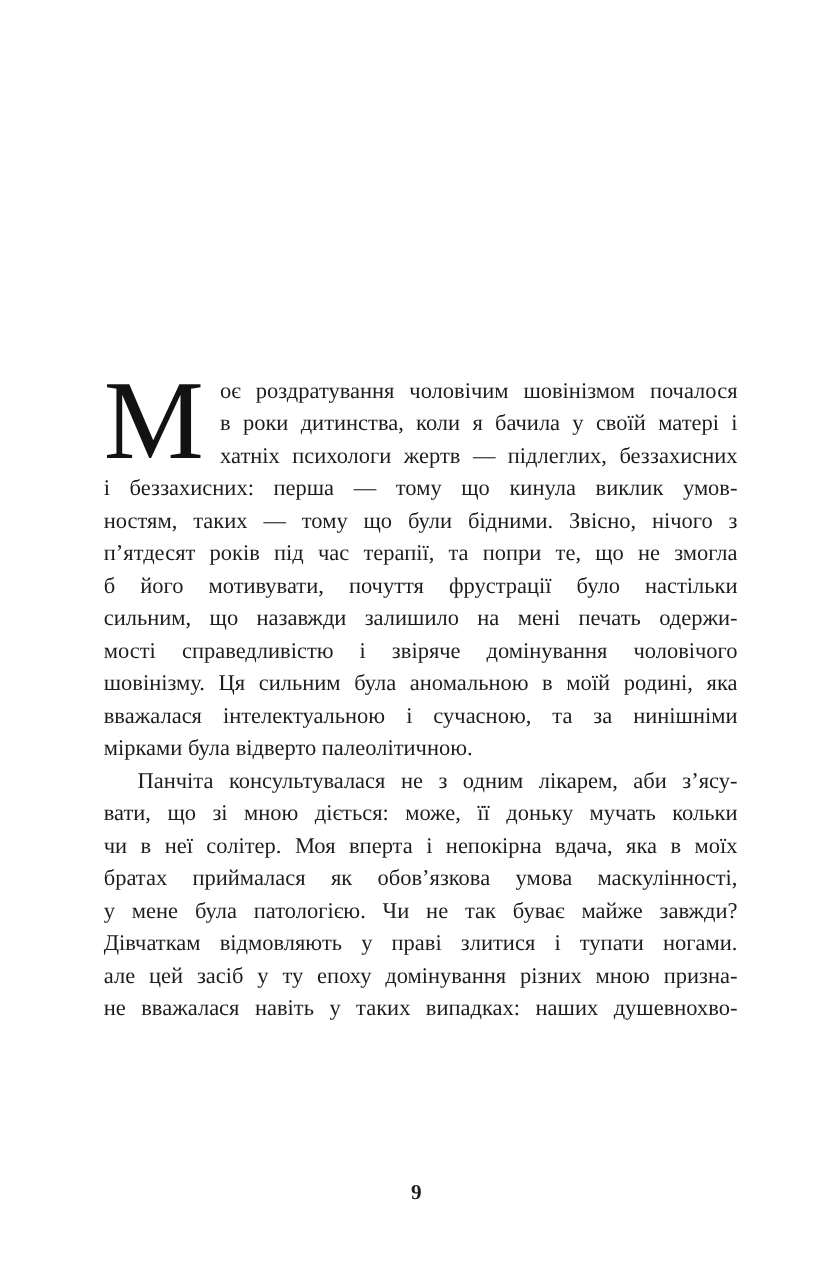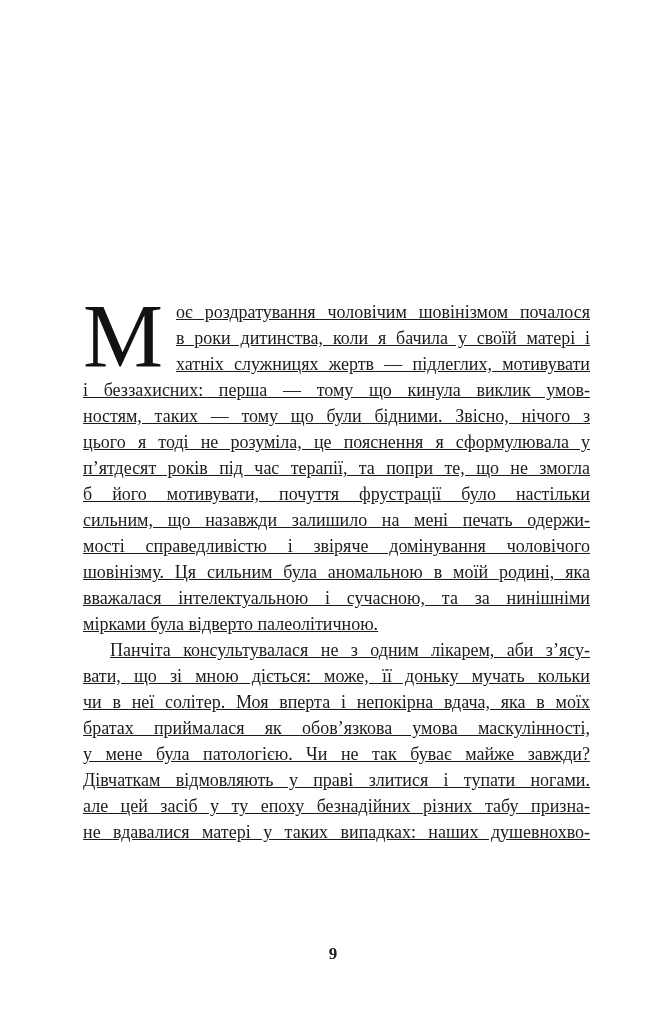--- a/index.html
+++ b/index.html
@@ -25,21 +25,20 @@
     width: 507px;
   }
   .para {
     font-size: 18px;
     line-height: 26px;
     color: #1c1c1c;
   }
   .line {
     text-align: justify;
     text-align-last: justify;
-    text-decoration: underline;
   }
   
   .para1 .lines .line:last-child {
     text-align-last: left;
   }
   
   .para2 .lines .line:first-child {
     text-indent: 27px;
   }
   .dropcap {
@@ -64,40 +63,39 @@
 </head>
 <body>
 
 <div class="book-page">
   <div class="text-block">
     <div class="para para1">
       <span class="dropcap">М</span>
       <div class="lines">
           <div class="line">оє роздратування чоловічим шовінізмом почалося</div>
           <div class="line">в роки дитинства, коли я бачила у своїй матері і</div>
-          <div class="line">хатніх служницях жертв — підлеглих, мотивувати</div>
+          <div class="line">хатніх психологи жертв — підлеглих, беззахисних</div>
           <div class="line">і беззахисних: перша — тому що кинула виклик умов-</div>
           <div class="line">ностям, таких — тому що були бідними. Звісно, нічого з</div>
-          <div class="line">цього я тоді не розуміла, це пояснення я сформулювала у</div>
           <div class="line">п’ятдесят років під час терапії, та попри те, що не змогла</div>
           <div class="line">б його мотивувати, почуття фрустрації було настільки</div>
           <div class="line">сильним, що назавжди залишило на мені печать одержи-</div>
           <div class="line">мості справедливістю і звіряче домінування чоловічого</div>
           <div class="line">шовінізму. Ця сильним була аномальною в моїй родині, яка</div>
           <div class="line">вважалася інтелектуальною і сучасною, та за нинішніми</div>
           <div class="line">мірками була відверто палеолітичною.</div>
         </div>
     </div>
     <div class="para para2">
       <div class="lines">
           <div class="line">Панчіта консультувалася не з одним лікарем, аби з’ясу-</div>
           <div class="line">вати, що зі мною діється: може, її доньку мучать кольки</div>
           <div class="line">чи в неї солітер. Моя вперта і непокірна вдача, яка в моїх</div>
           <div class="line">братах приймалася як обов’язкова умова маскулінності,</div>
           <div class="line">у мене була патологією. Чи не так буває майже завжди?</div>
           <div class="line">Дівчаткам відмовляють у праві злитися і тупати ногами.</div>
-          <div class="line">але цей засіб у ту епоху безнадійних різних табу призна-</div>
-          <div class="line">не вдавалися матері у таких випадках: наших душевнохво-</div>
+          <div class="line">але цей засіб у ту епоху домінування різних мною призна-</div>
+          <div class="line">не вважалася навіть у таких випадках: наших душевнохво-</div>
         </div>
     </div>
   </div>
   <div class="pagenum">9</div>
 </div>
 
 </body></html>

